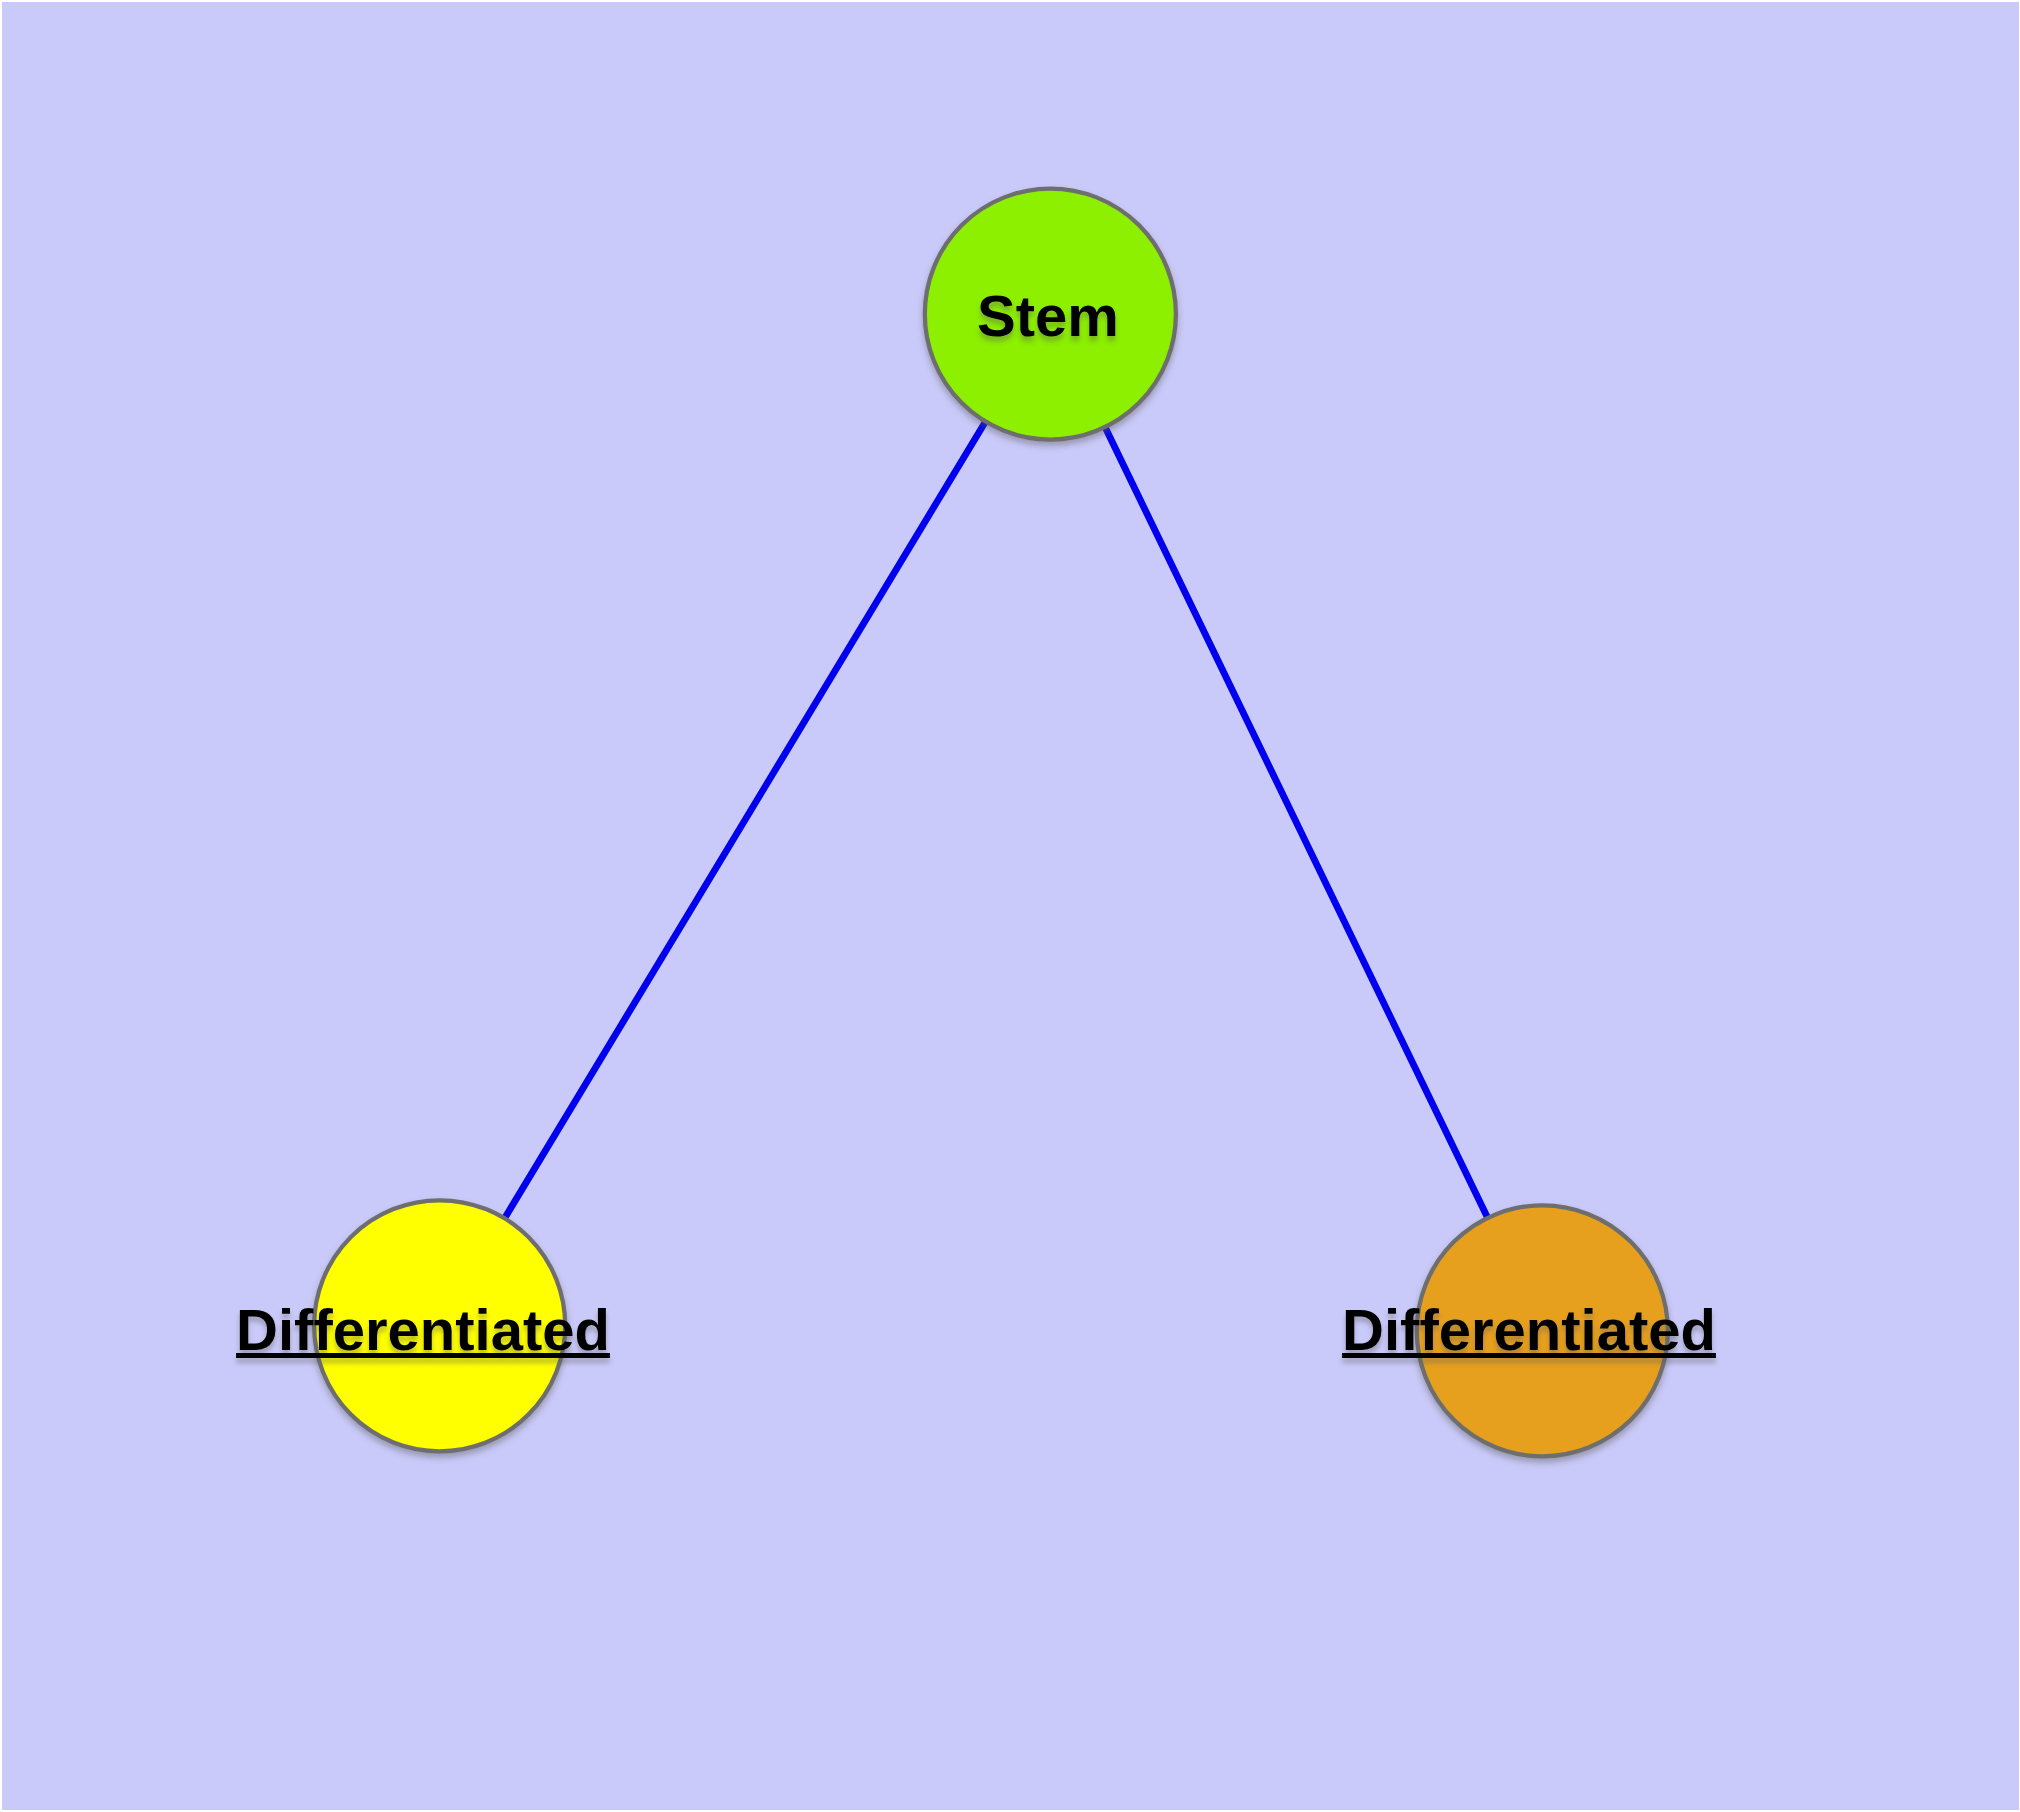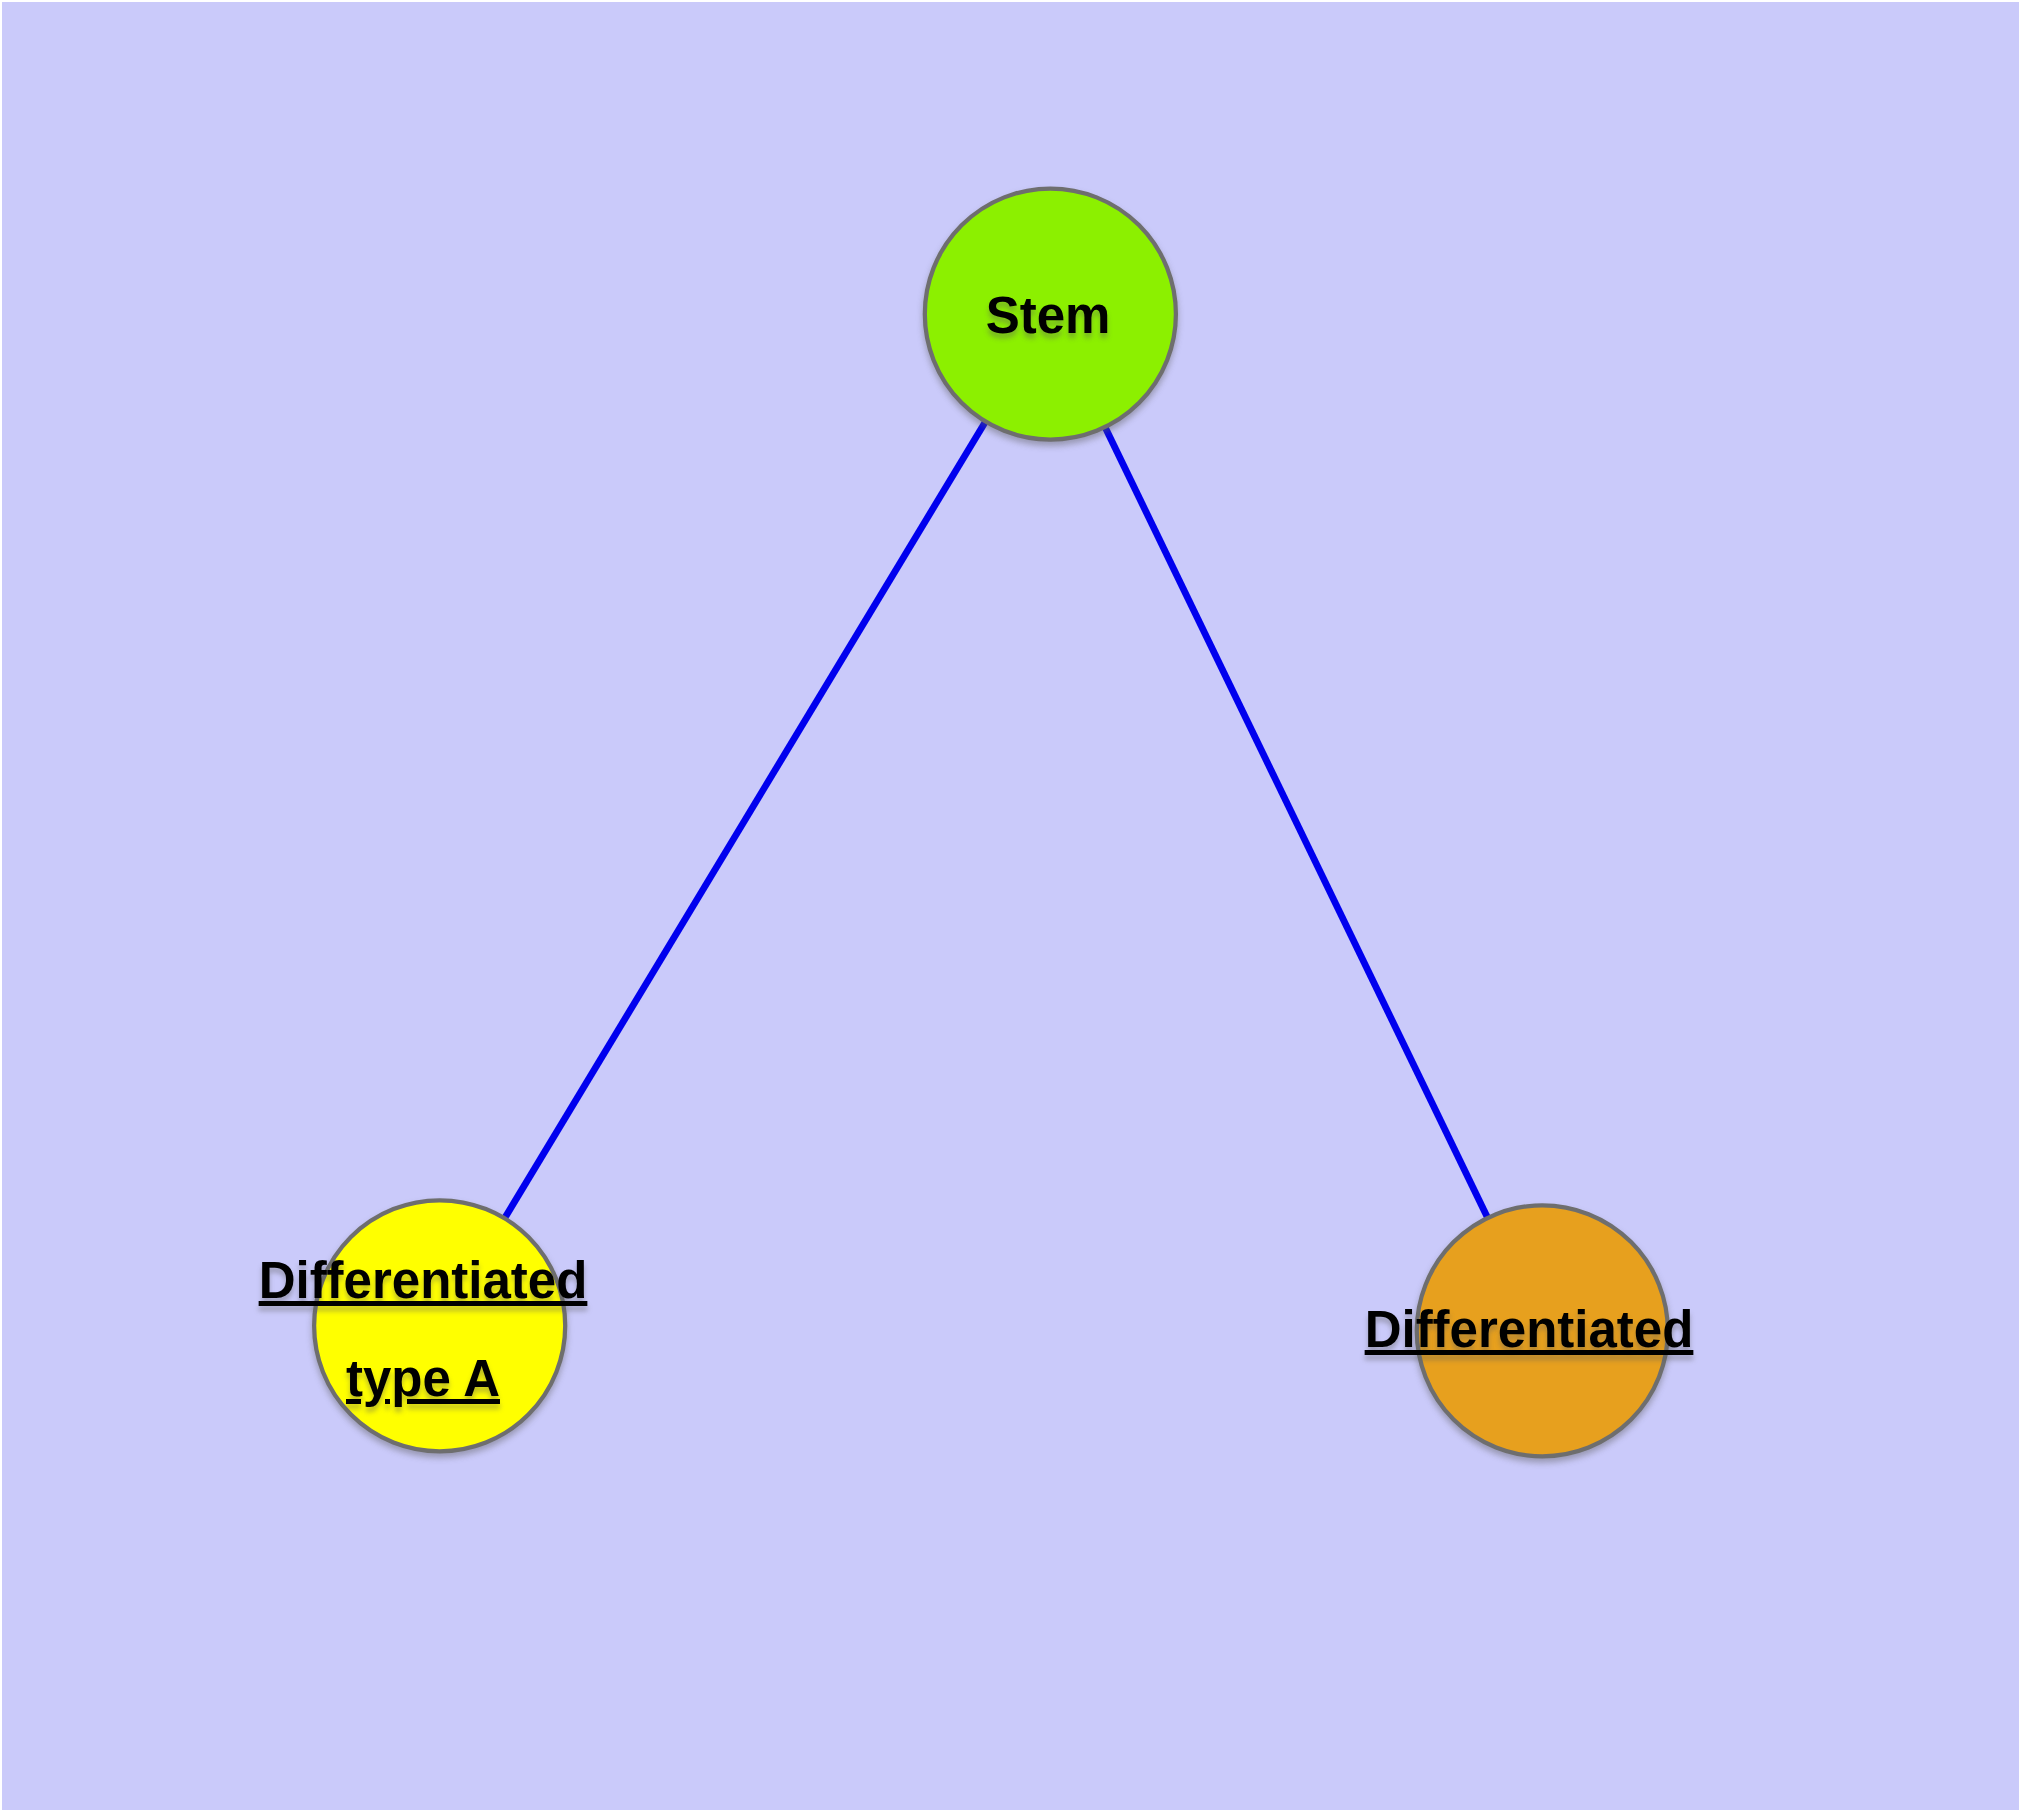--- a/index.html
+++ b/index.html
@@ -32,21 +32,21 @@
   .node {
     stroke: #6e6e6e;
     stroke-width: 5;
     filter: drop-shadow(0 5px 4px rgba(90, 90, 90, 0.45));
   }
   .label {
     position: absolute;
     transform: translate(-50%, -50%);
     color: #000000;
     font-weight: bold;
-    font-size: 51px;
+    font-size: 58px;
     line-height: 98px;
     text-align: center;
     white-space: nowrap;
     letter-spacing: 0px;
     text-shadow: 0 5.1px 5.1px rgba(90, 90, 90, 0.40);
   }
   .label .line {
     display: block;
     text-decoration: underline;
   }
@@ -68,21 +68,20 @@
 
     <circle class="node" cx="516" cy="1561" r="148" fill="#FFFF00"></circle>
 
     <circle class="node" cx="1816" cy="1567" r="148" fill="#E7A01E"></circle>
   </svg>
 
   <div class="label" style="left: 1046px; top: 314px;">Stem</div>
 
   <div class="label" style="left: 421px; top: 1328px;">
     <span class="line">Differentiated</span>
-    <span class="line">type A</span>
   </div>
 
   <div class="label" style="left: 1527px; top: 1328px;">
     <span class="line">Differentiated</span>
   </div>
 
 </div>
 
 
 </body></html>

